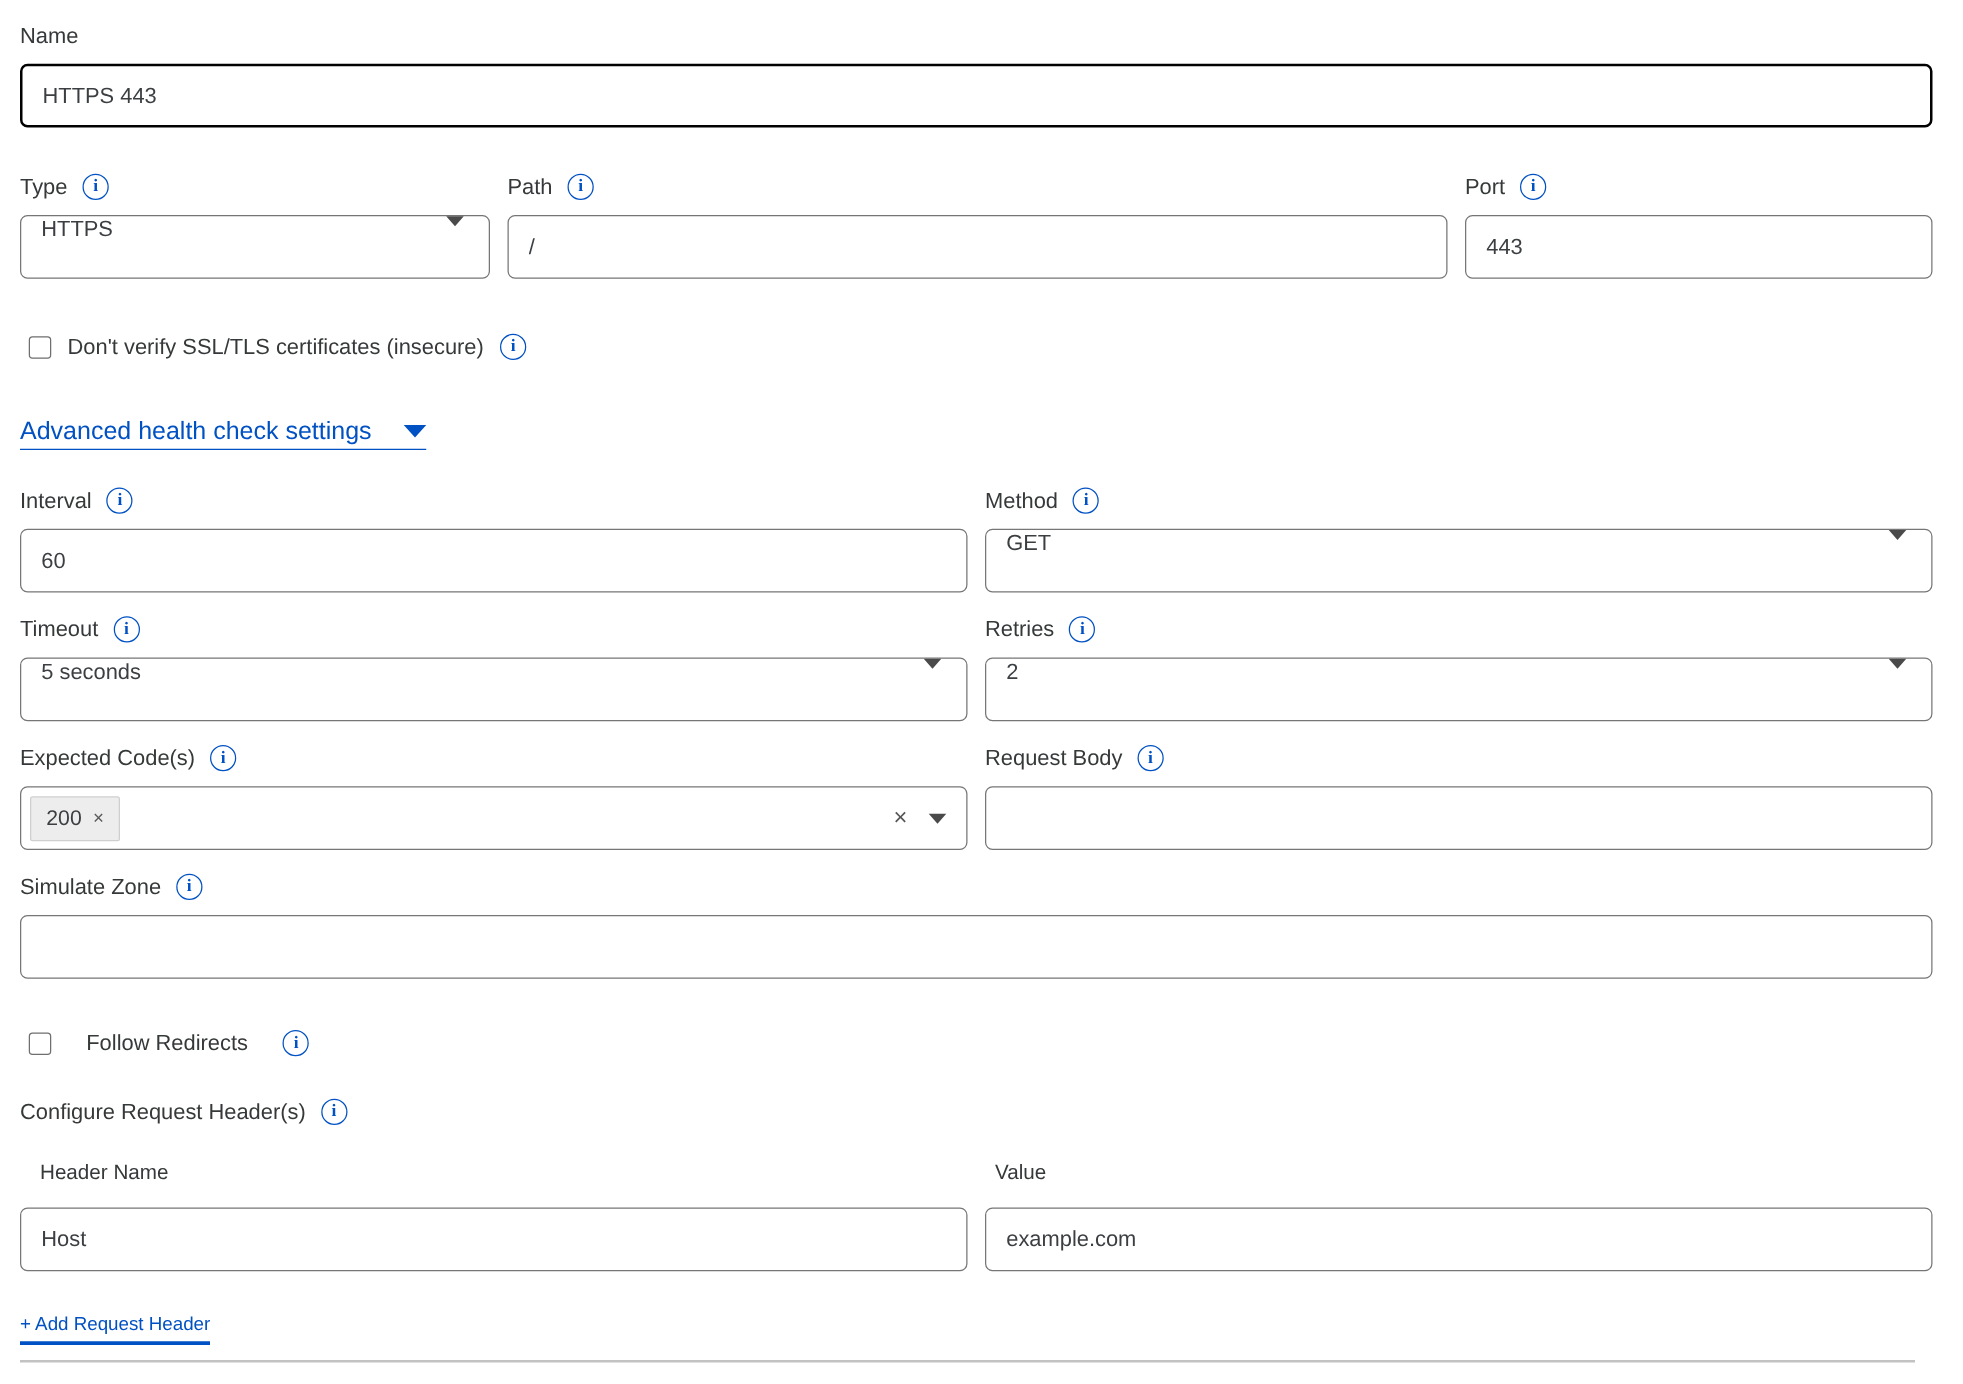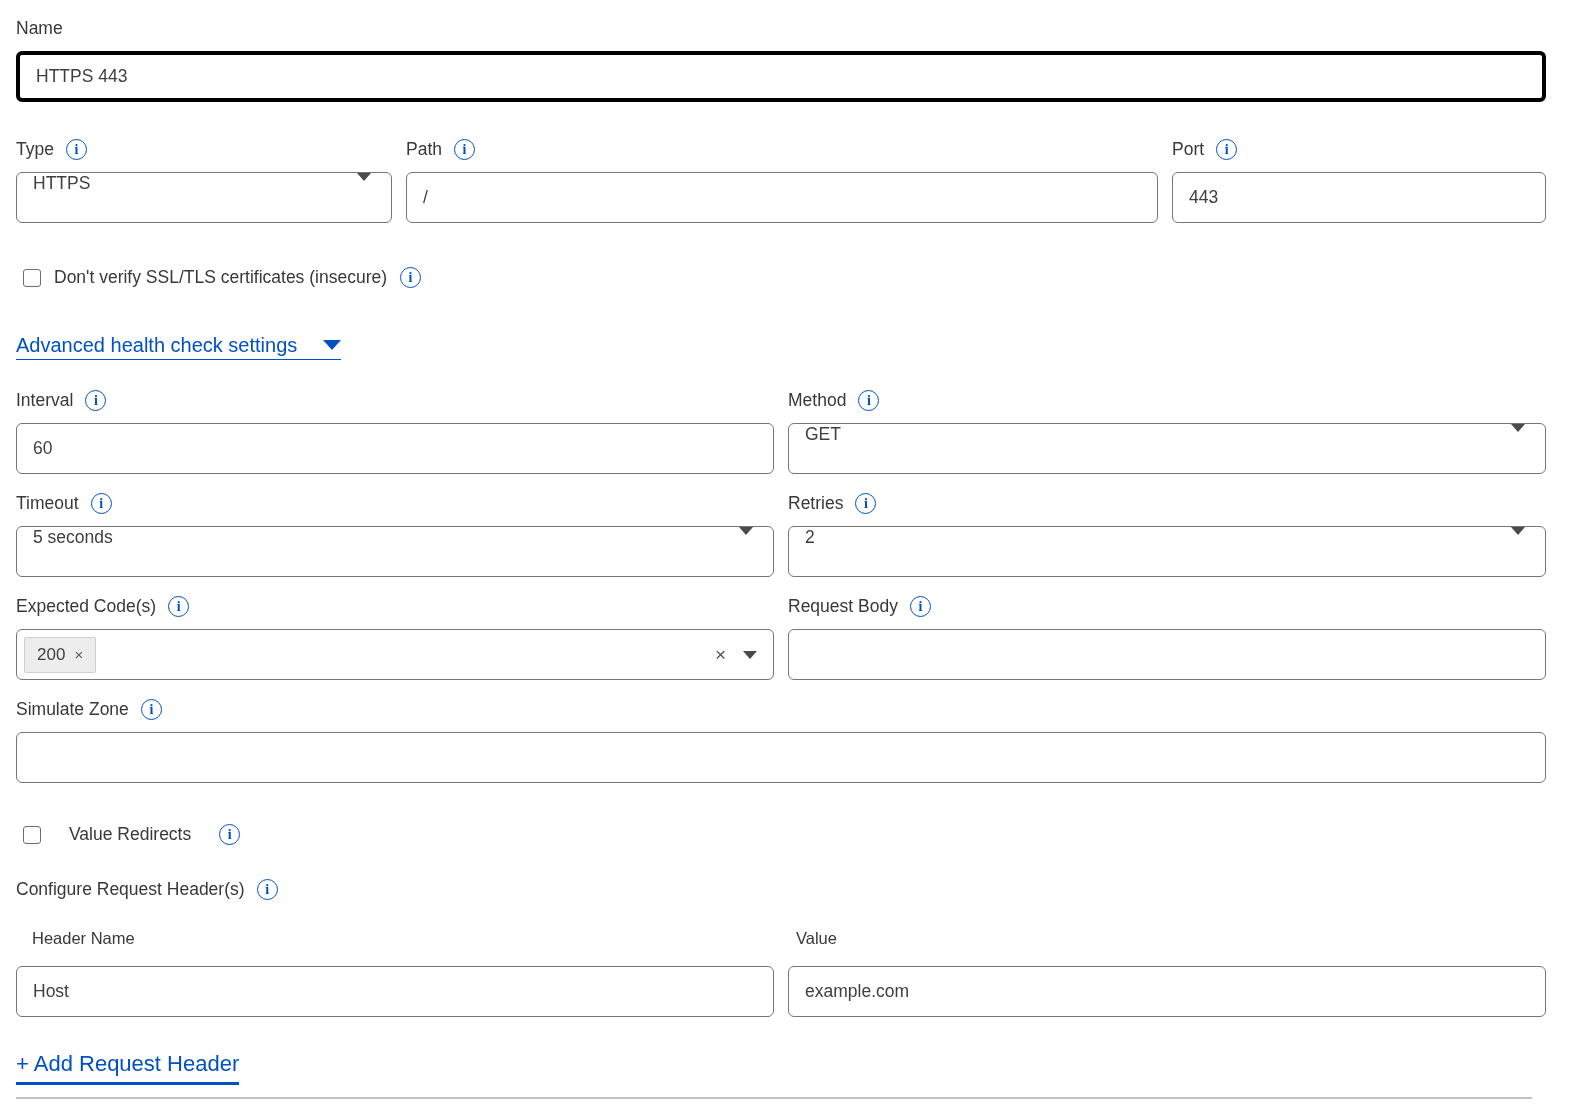--- a/index.html
+++ b/index.html
@@ -56,21 +56,21 @@
     border-radius: 6px;
     background: #fff;
     font-family: "Liberation Sans", sans-serif;
     font-size: 17.5px;
     color: #3c3f42;
     padding: 0 16px;
     outline: none;
     display: block;
   }
   .input.focused {
-    border: 4px solid #000000;
+    border: 2px solid #000000;
   }
   .selectbox {
     width: 100%;
     height: 51px;
     border: 1.5px solid #767676;
     border-radius: 6px;
     background: #fff;
     font-size: 17.5px;
     color: #3c3f42;
     padding: 0 20px 0 16px;
@@ -182,21 +182,21 @@
     gap: 17px;
   }
   .clear-x {
     font-size: 19px;
     color: #555;
     cursor: pointer;
     line-height: 1;
   }
   .add-link {
     color: #0051c3;
-    font-size: 22px;
+    font-size: 15px;
     text-decoration: none;
     border-bottom: 3px solid #0051c3;
     padding-bottom: 5px;
     cursor: pointer;
     display: inline-block;
   }
   .divider {
     border: none;
     border-top: 2px solid #c2c2c2;
     margin: 12px 16px 0 0;
@@ -327,21 +327,21 @@
   <div class="mb-sim">
     <div class="label-row">
       <span class="label">Simulate Zone</span>
       <span class="info-icon">i</span>
     </div>
     <input class="input" type="text" value="" style="">
   </div>
 
   <div class="check-row wide-gap mb-follow">
     <span class="checkbox"></span>
-    <span class="check-label">Value Redirects</span>
+    <span class="check-label">Follow Redirects</span>
     <span class="info-icon">i</span>
   </div>
 
   <div class="label-row mb-conf">
     <span class="label">Configure Request Header(s)</span>
     <span class="info-icon">i</span>
   </div>
 
   <div class="row-2col mb-hdrlbl">
     <span class="label label-sm">Header Name</span>

